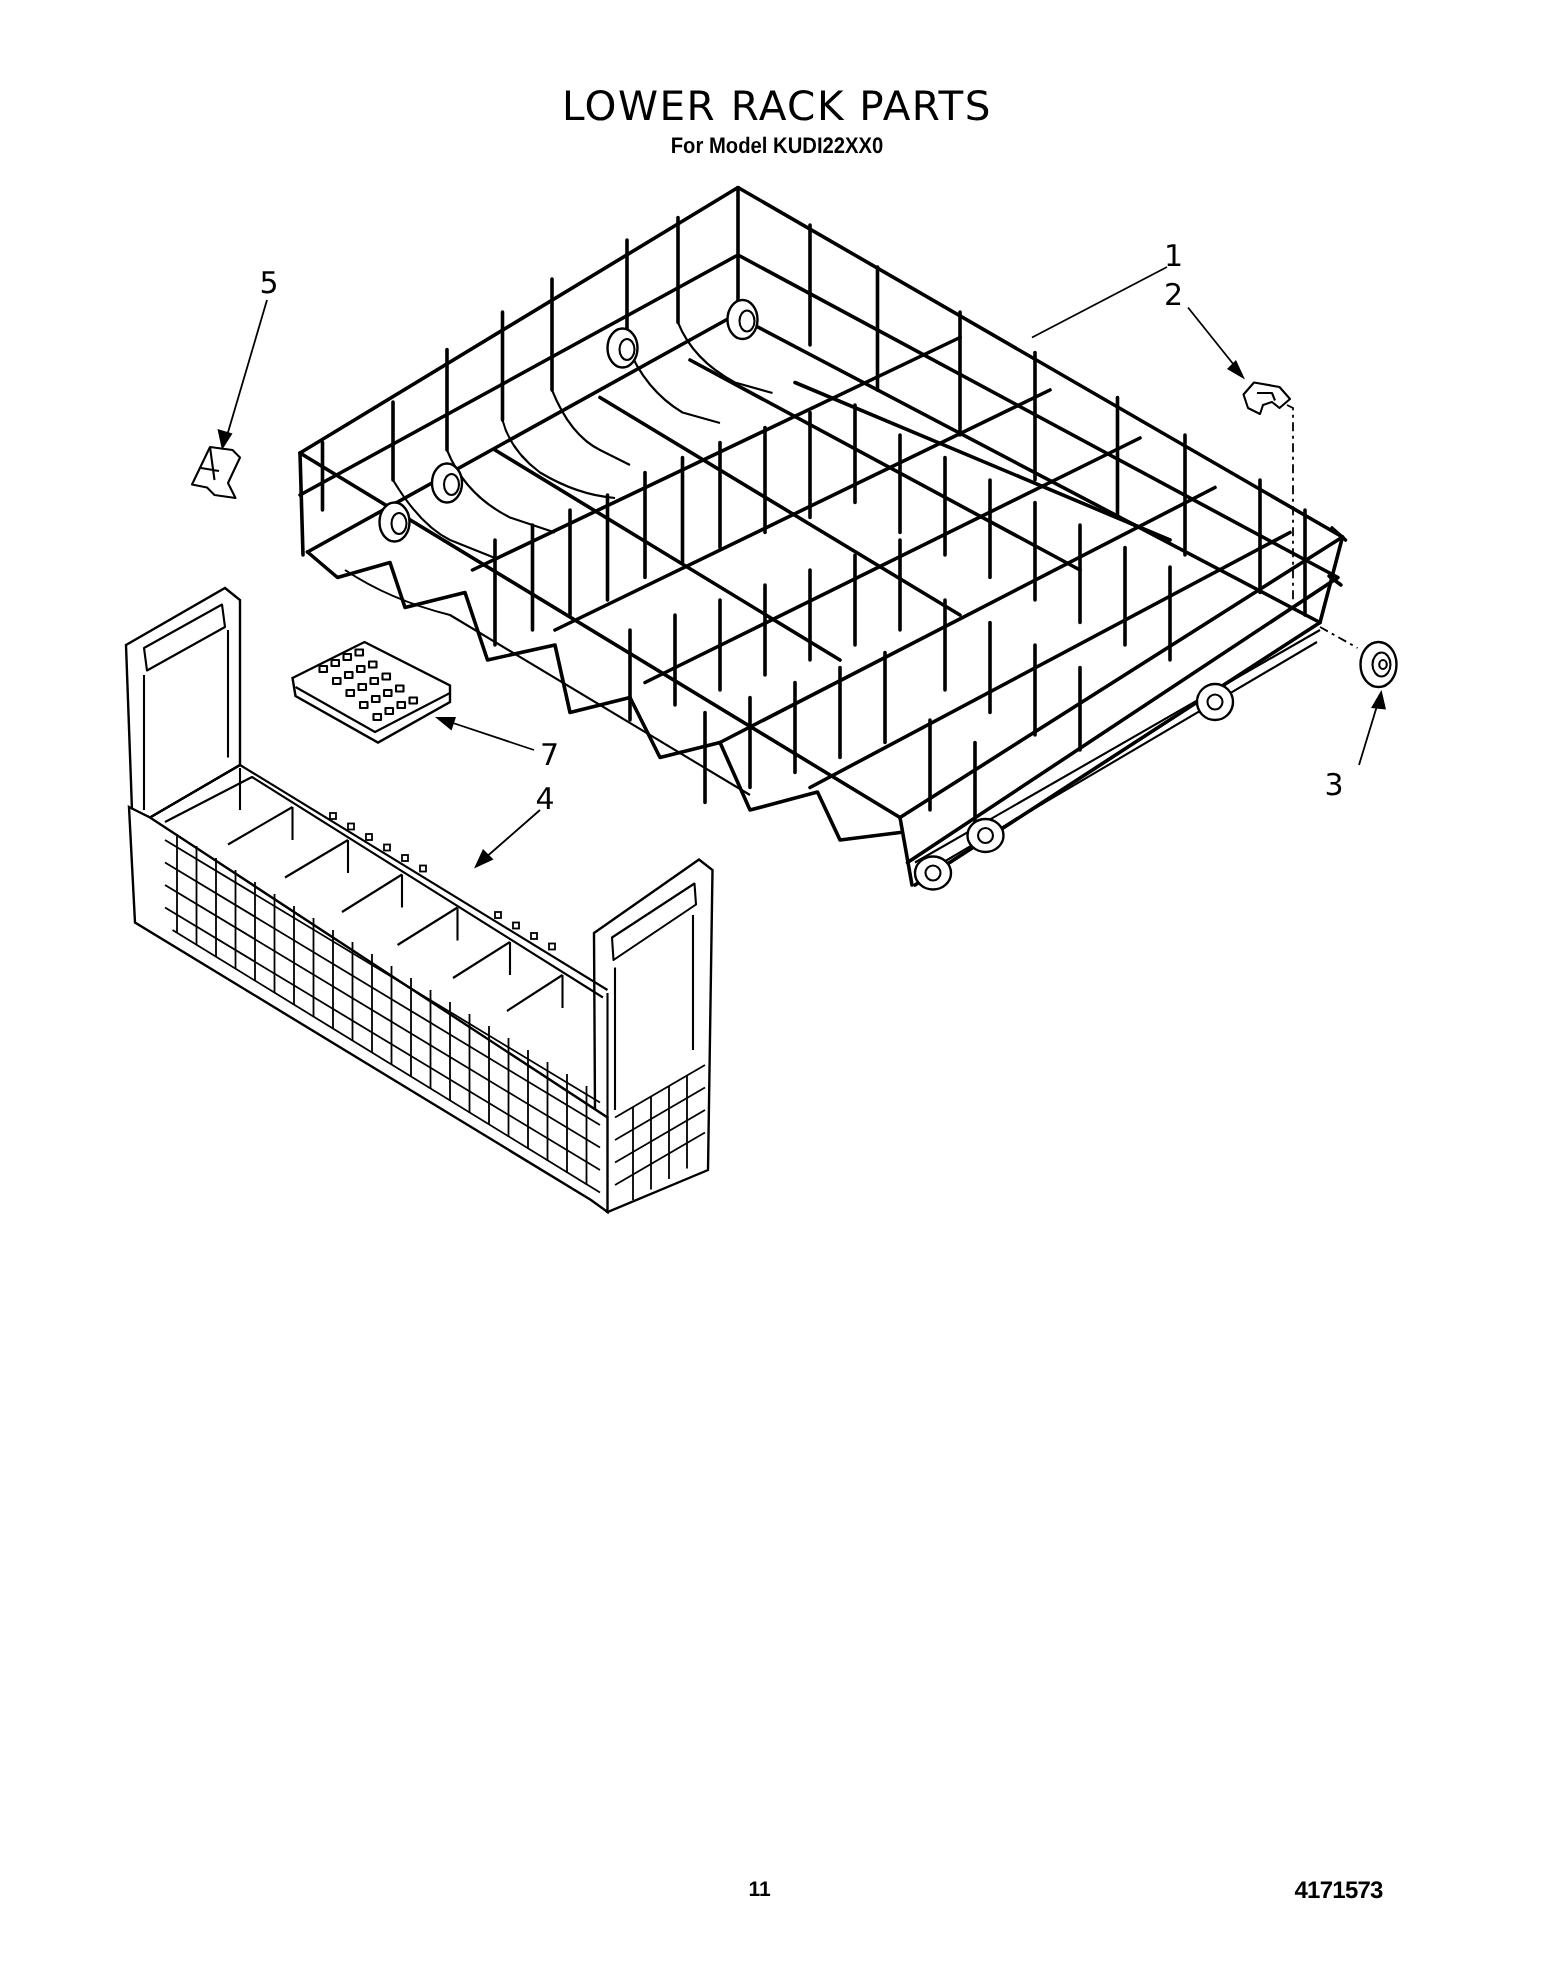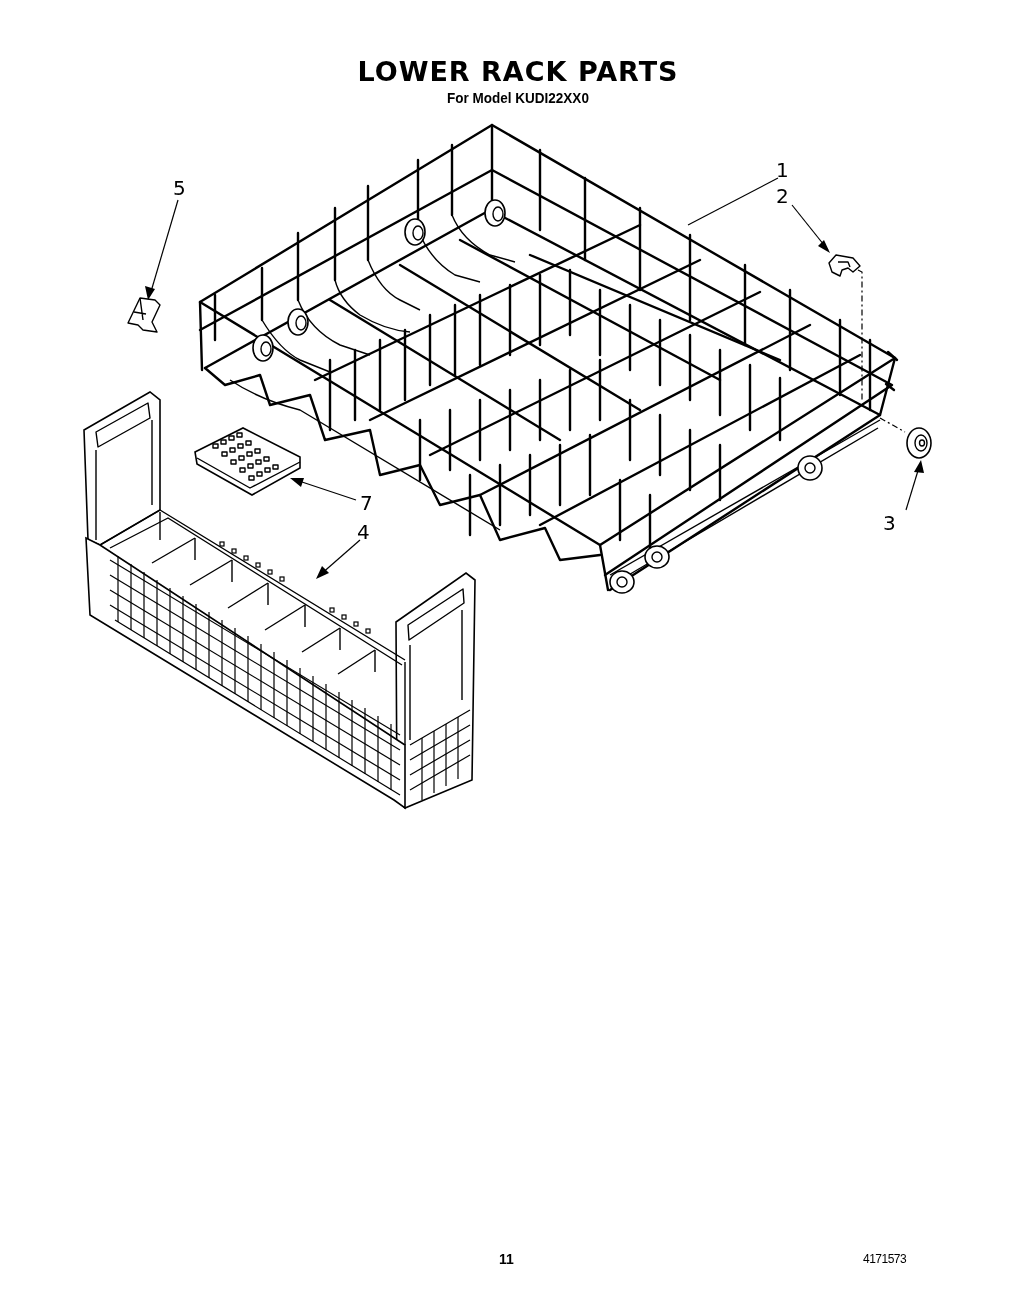--- a/index.html
+++ b/index.html
@@ -1,26 +1,26 @@
 <!DOCTYPE html>
 <html><head>
 <meta charset="utf-8">
 <style>
   html, body { margin: 0; padding: 0; background: #ffffff; }
   body { width: 1036px; height: 1307px; position: relative; overflow: hidden;
          font-family: "Liberation Sans", sans-serif; color: #000; }
   .title { position: absolute; left: 0; width: 1036px; top: 56px; text-align: center;
-           font-family: "DejaVu Sans", sans-serif; font-weight: bold; font-size: 27px;
+           font-family: "DejaVu Sans", sans-serif; font-weight: normal; font-size: 27px;
            letter-spacing: 1px; }
   .subtitle { position: absolute; left: 0; width: 1036px; top: 89px; text-align: center;
               font-family: "Liberation Sans", sans-serif; font-weight: bold; font-size: 15px; transform: scaleX(0.9); }
   .diagram { position: absolute; left: 0; top: 0; width: 1036px; height: 1000px; }
   .callout { position: absolute; font-family: "DejaVu Sans", sans-serif; font-size: 20px; line-height: 1; }
   .page-num { position: absolute; left: 499px; top: 1251px; font-size: 14px; font-weight: bold; }
-  .doc-num { position: absolute; left: 863px; top: 1252px; font-size: 12px; letter-spacing: -0.5px; }
+  .doc-num { position: absolute; left: 863px; top: 1252px; font-size: 16px; letter-spacing: -0.5px; font-weight: bold; }
   svg .w { stroke: #000; fill: none; stroke-width: 2.4; stroke-linejoin: round; stroke-linecap: round; }
   svg .t { stroke: #000; fill: none; stroke-width: 1.4; stroke-linejoin: round; }
   svg .l { stroke: #000; fill: none; stroke-width: 1.2; }
   svg .d { stroke: #000; fill: none; stroke-width: 1.2; stroke-dasharray: 6 3 2 3; }
   svg .f { fill: #fff; stroke: #000; stroke-width: 1.6; }
 </style>
 </head>
 <body>
 
 <div class="title">LOWER RACK PARTS</div>

